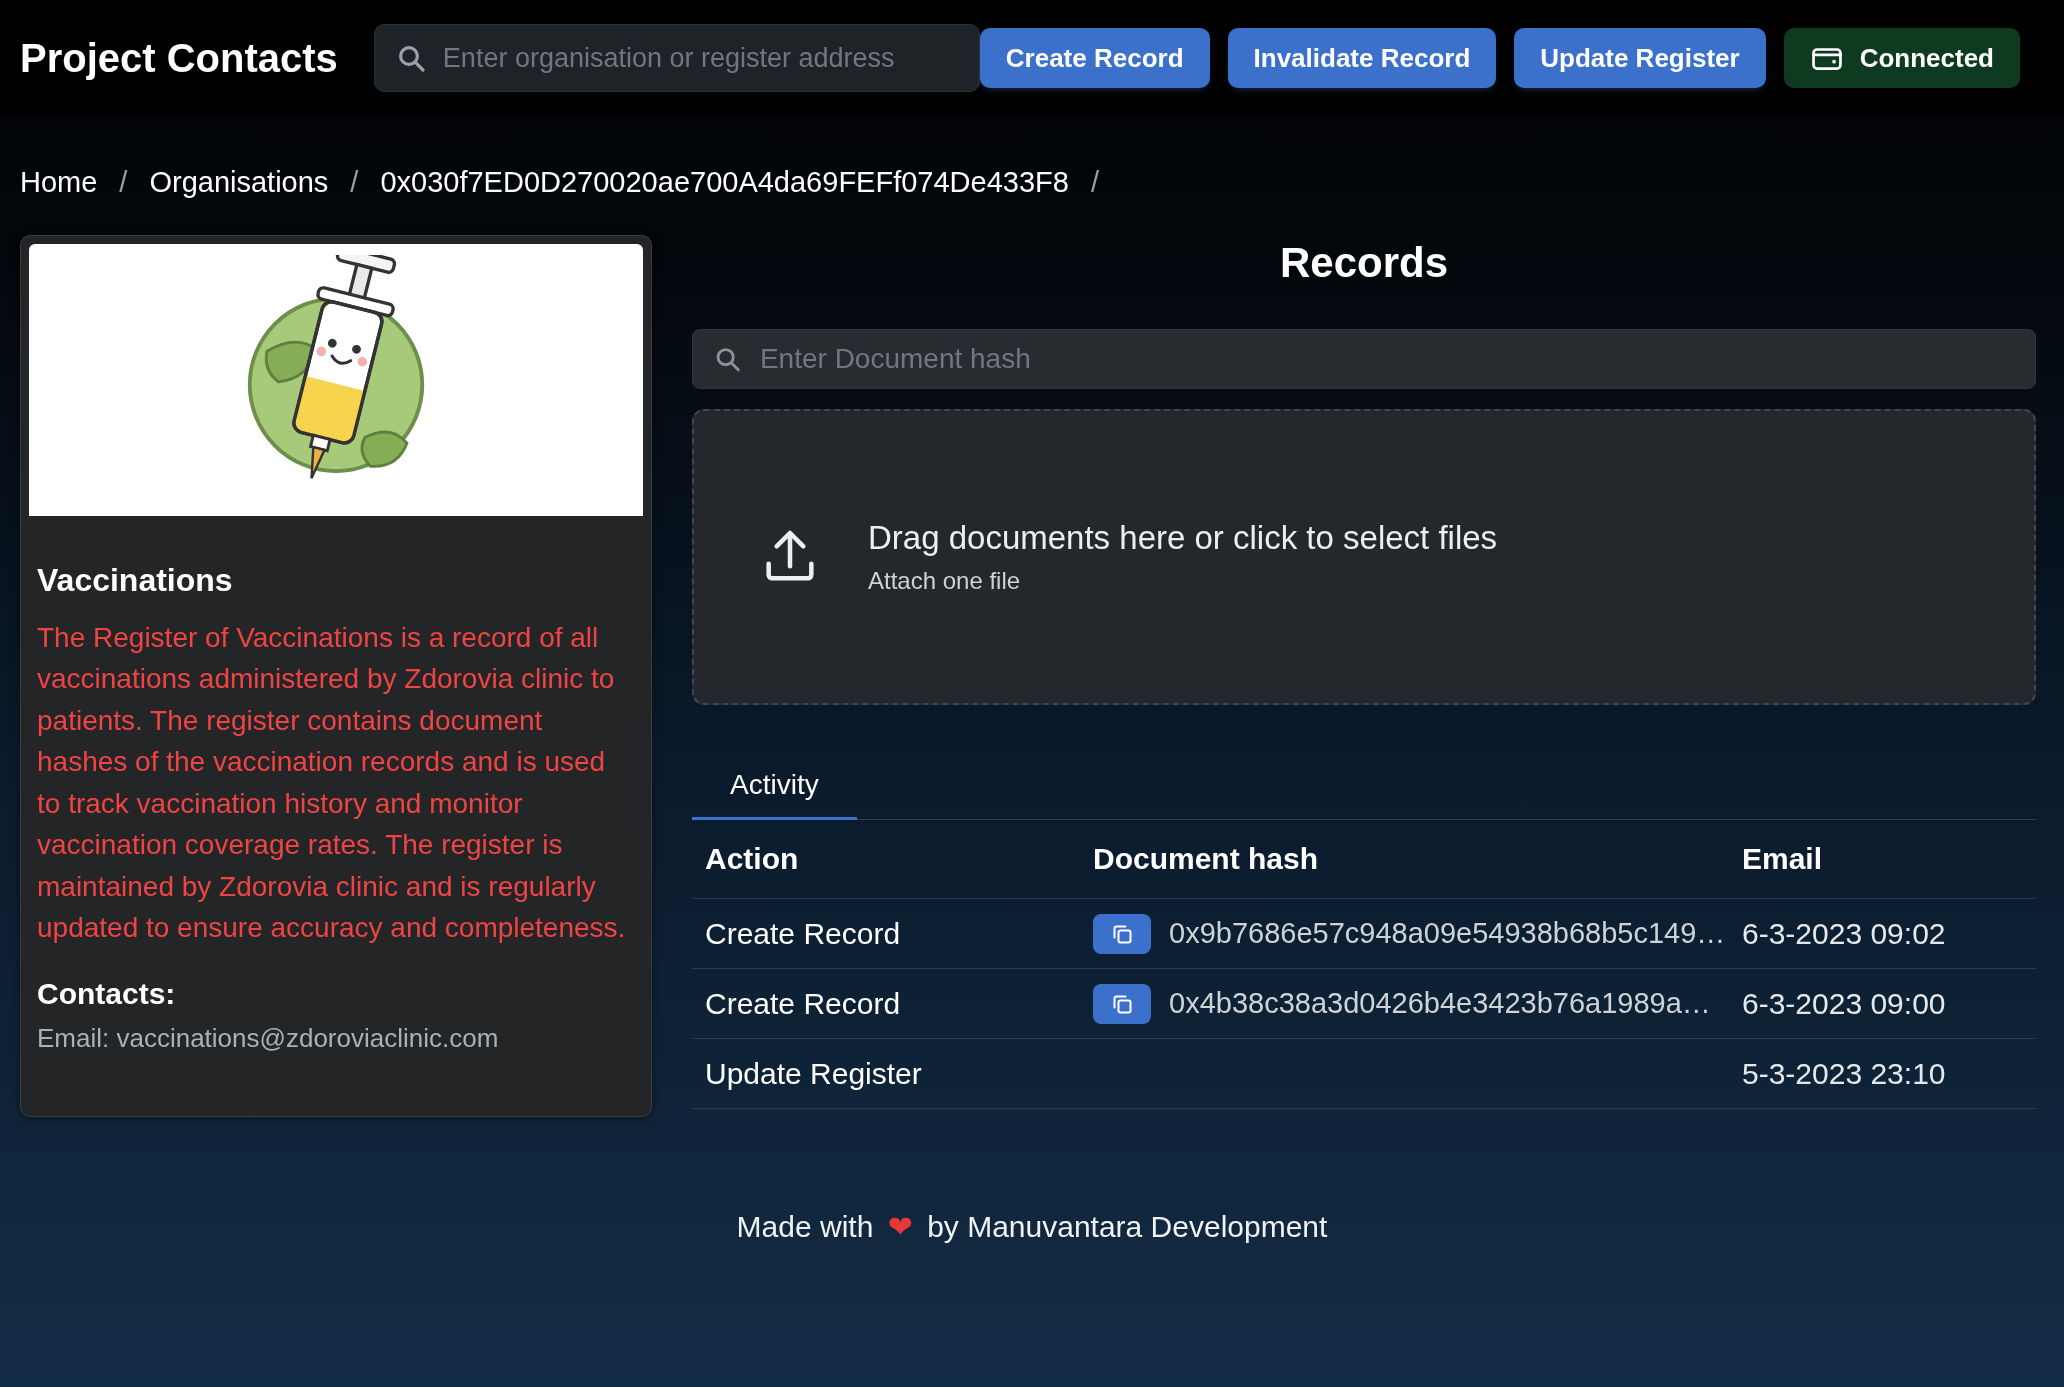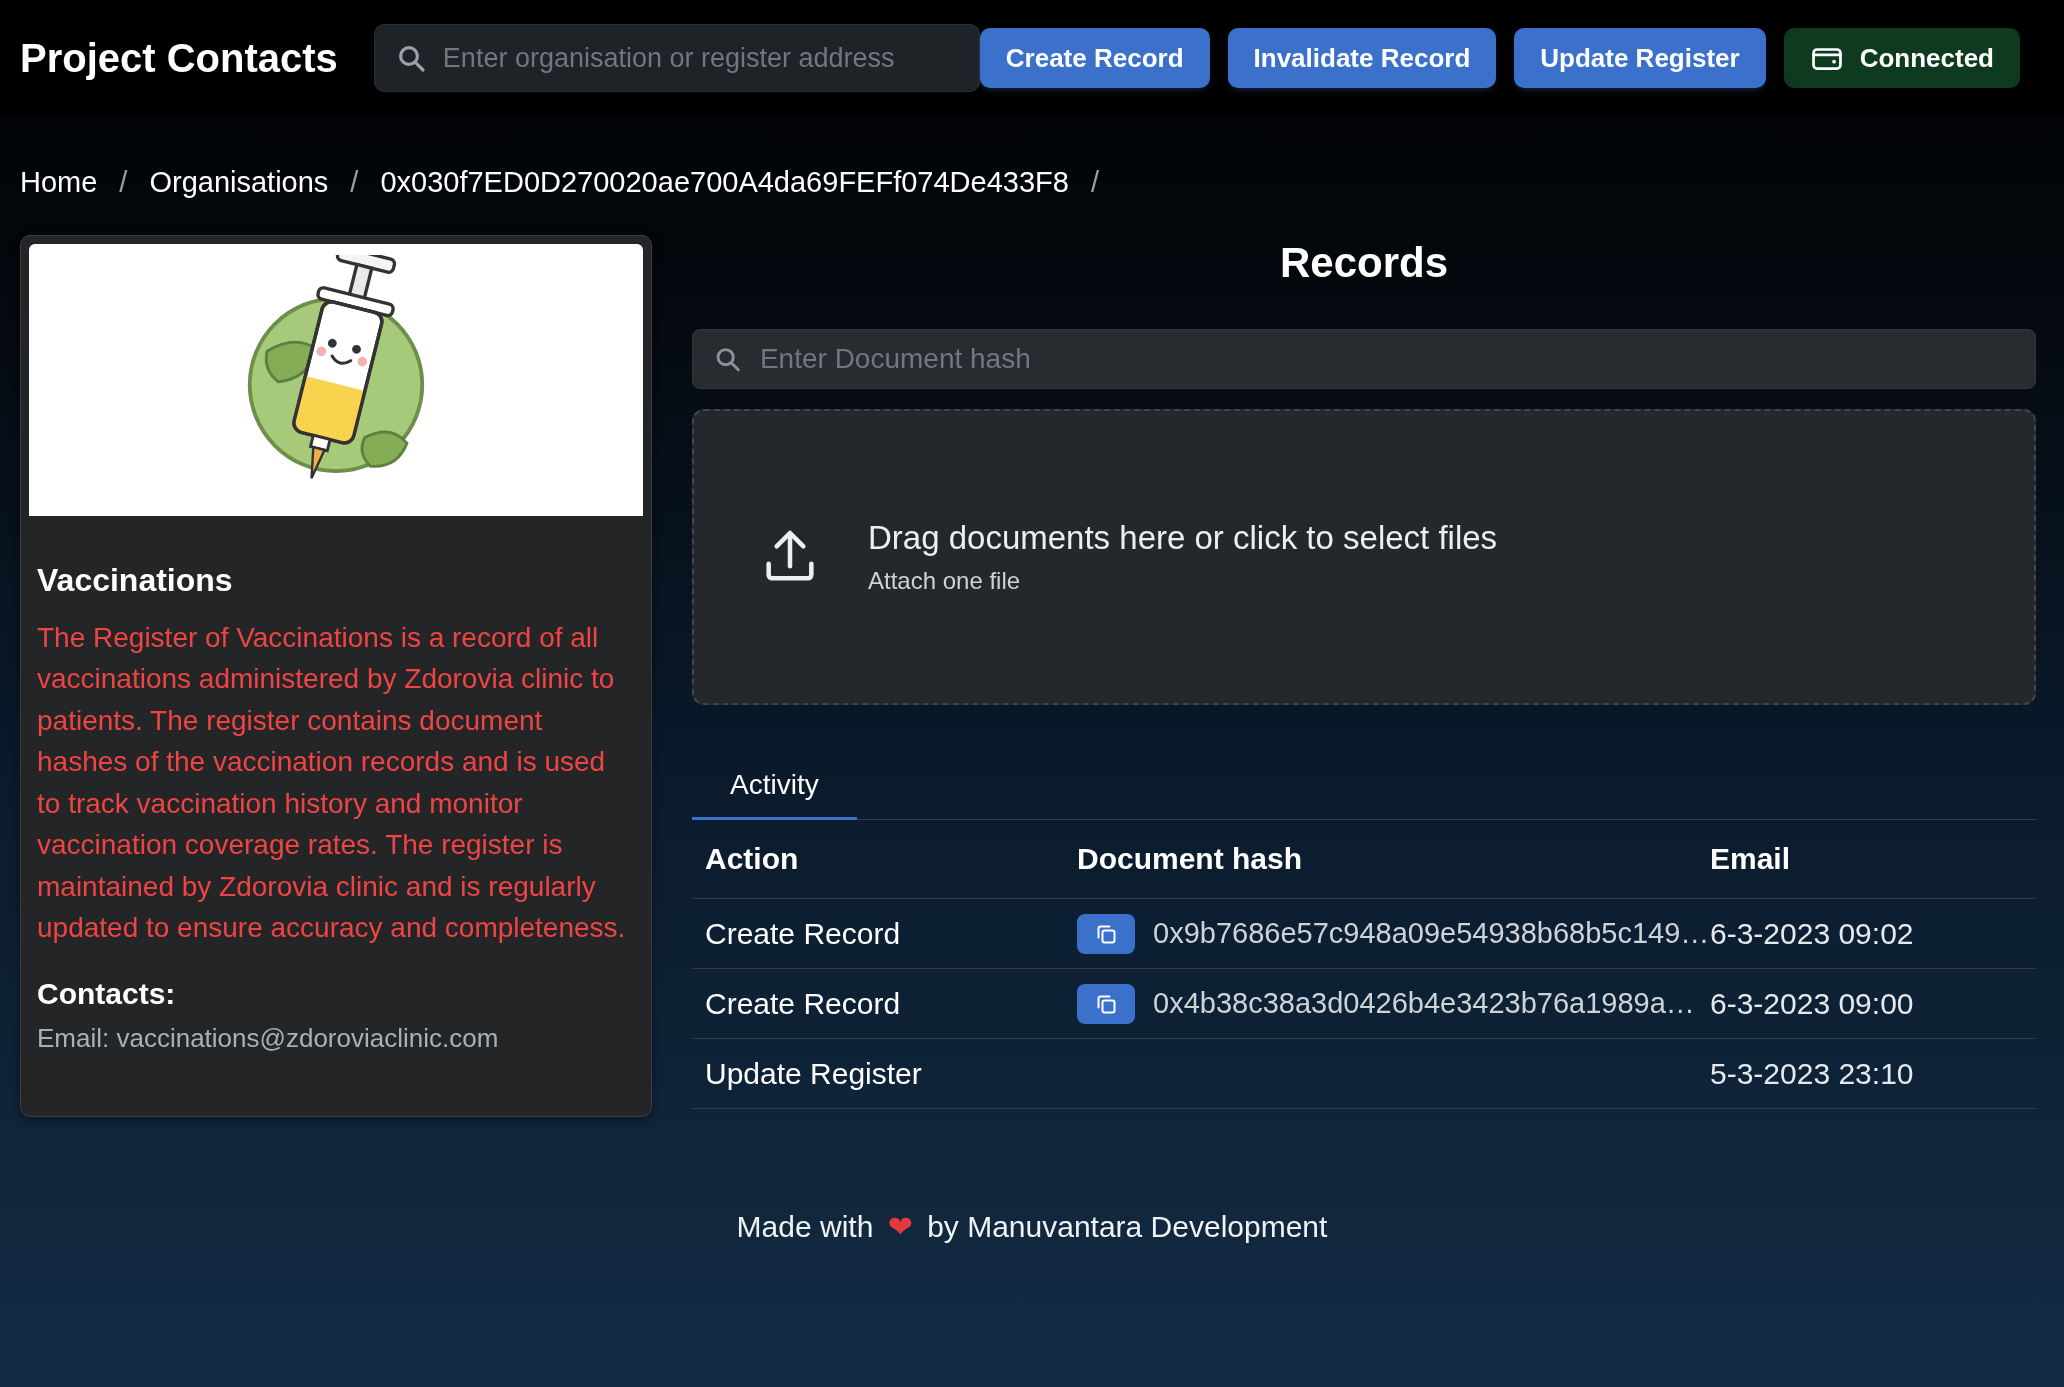--- a/index.html
+++ b/index.html
@@ -85,20 +85,21 @@
   .tabs { margin-top:50px; border-bottom:1px solid rgba(255,255,255,.16); }
   .tab {
     display:inline-block; padding:14px 38px 16px; font-size:28px; color:#fff;
     border-bottom:3px solid #3b71ca; margin-bottom:-1px; cursor:pointer;
   }
 
   .trow {
     display:grid; grid-template-columns:372px 633px 1fr; align-items:center;
     padding-left:13px; border-bottom:1px solid rgba(255,255,255,.13);
     font-size:30px;
+    gap:16px;
   }
   .trow.head { font-weight:700; padding-top:22px; padding-bottom:22px; }
   .trow.body-row { height:70px; }
   .cell-hash { display:flex; align-items:center; gap:18px; color:#ced3d8; font-size:29px; min-width:0; }
   .cell-hash .hash-text { overflow:hidden; text-overflow:ellipsis; white-space:nowrap; }
   .copy-btn {
     flex:none; width:58px; height:40px; background:#3b71ca; border:none; border-radius:8px;
     display:flex; align-items:center; justify-content:center; cursor:pointer;
   }
   .cell-when { color:#e6e9ec; }

